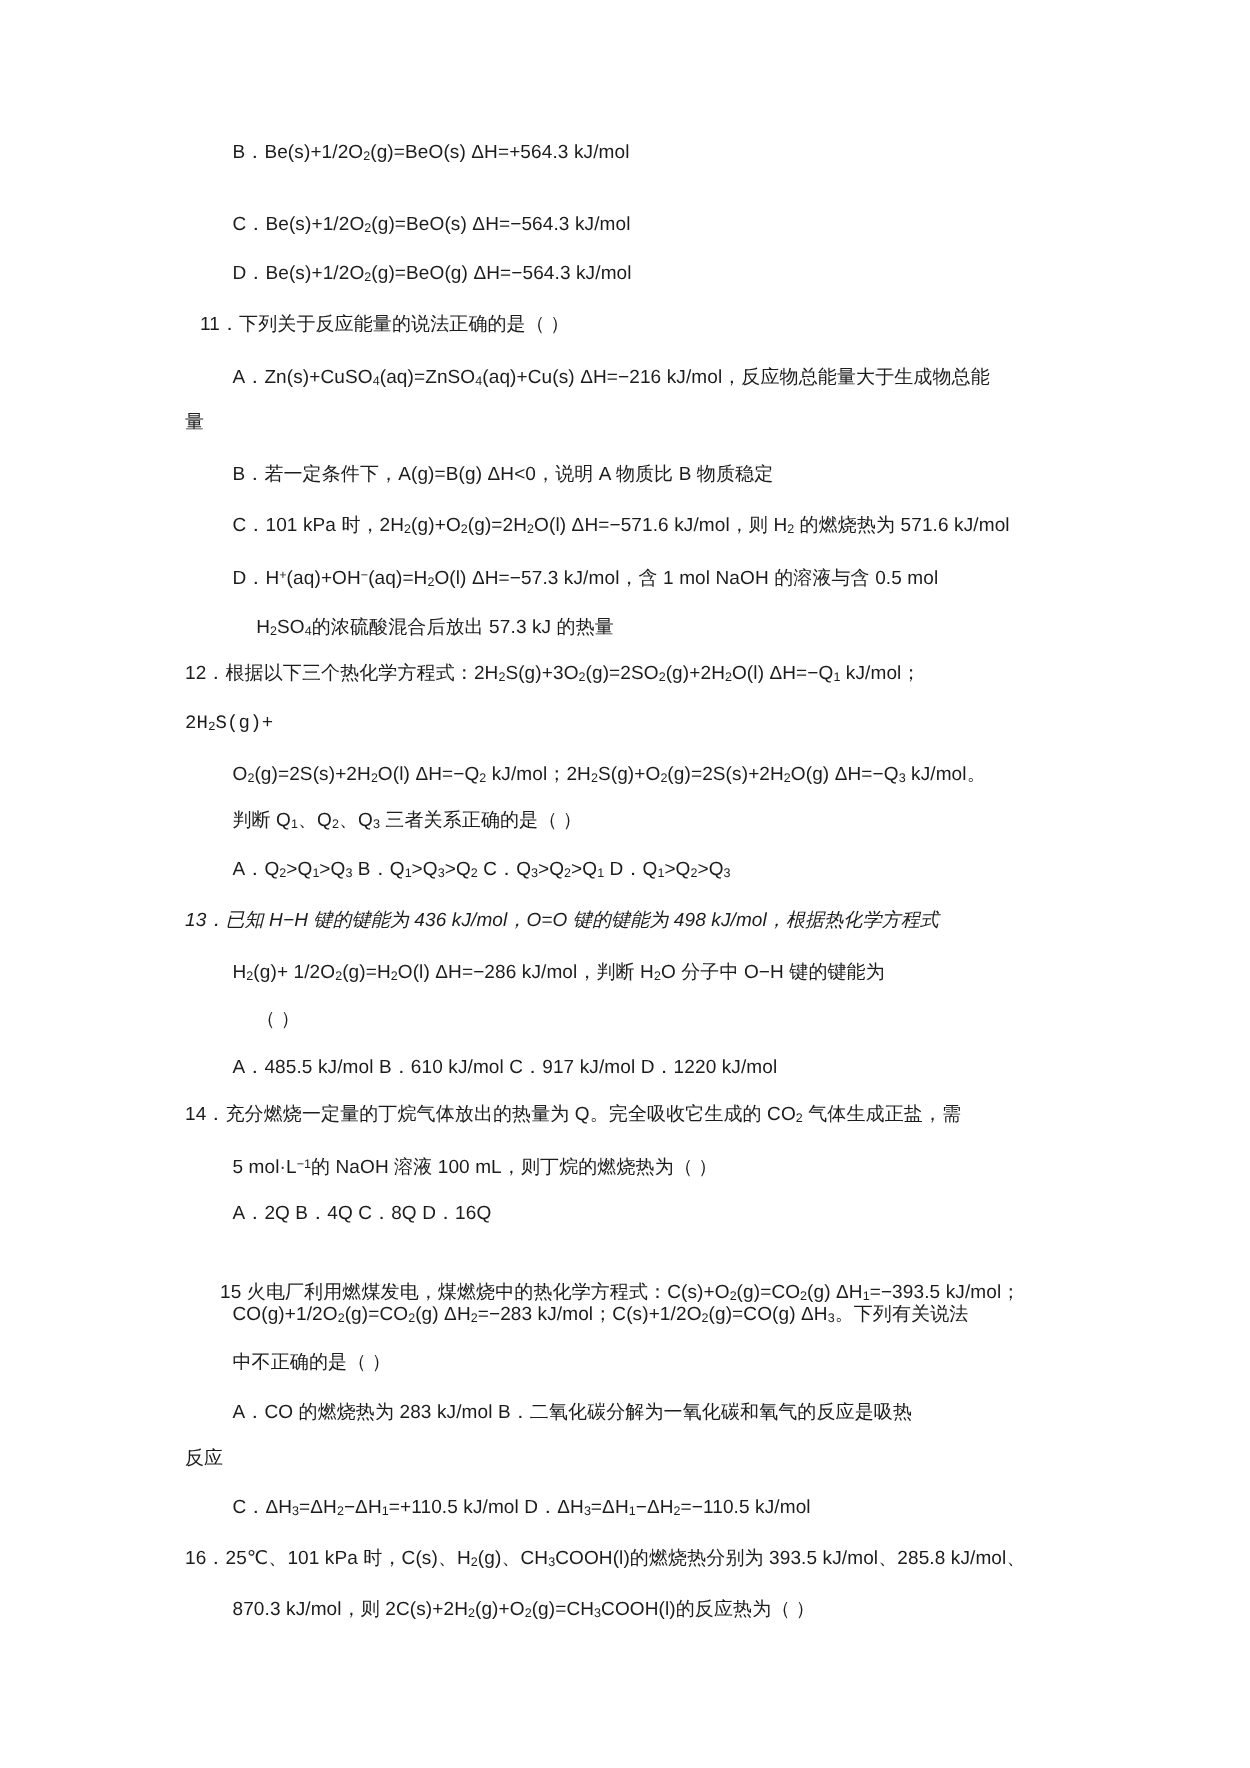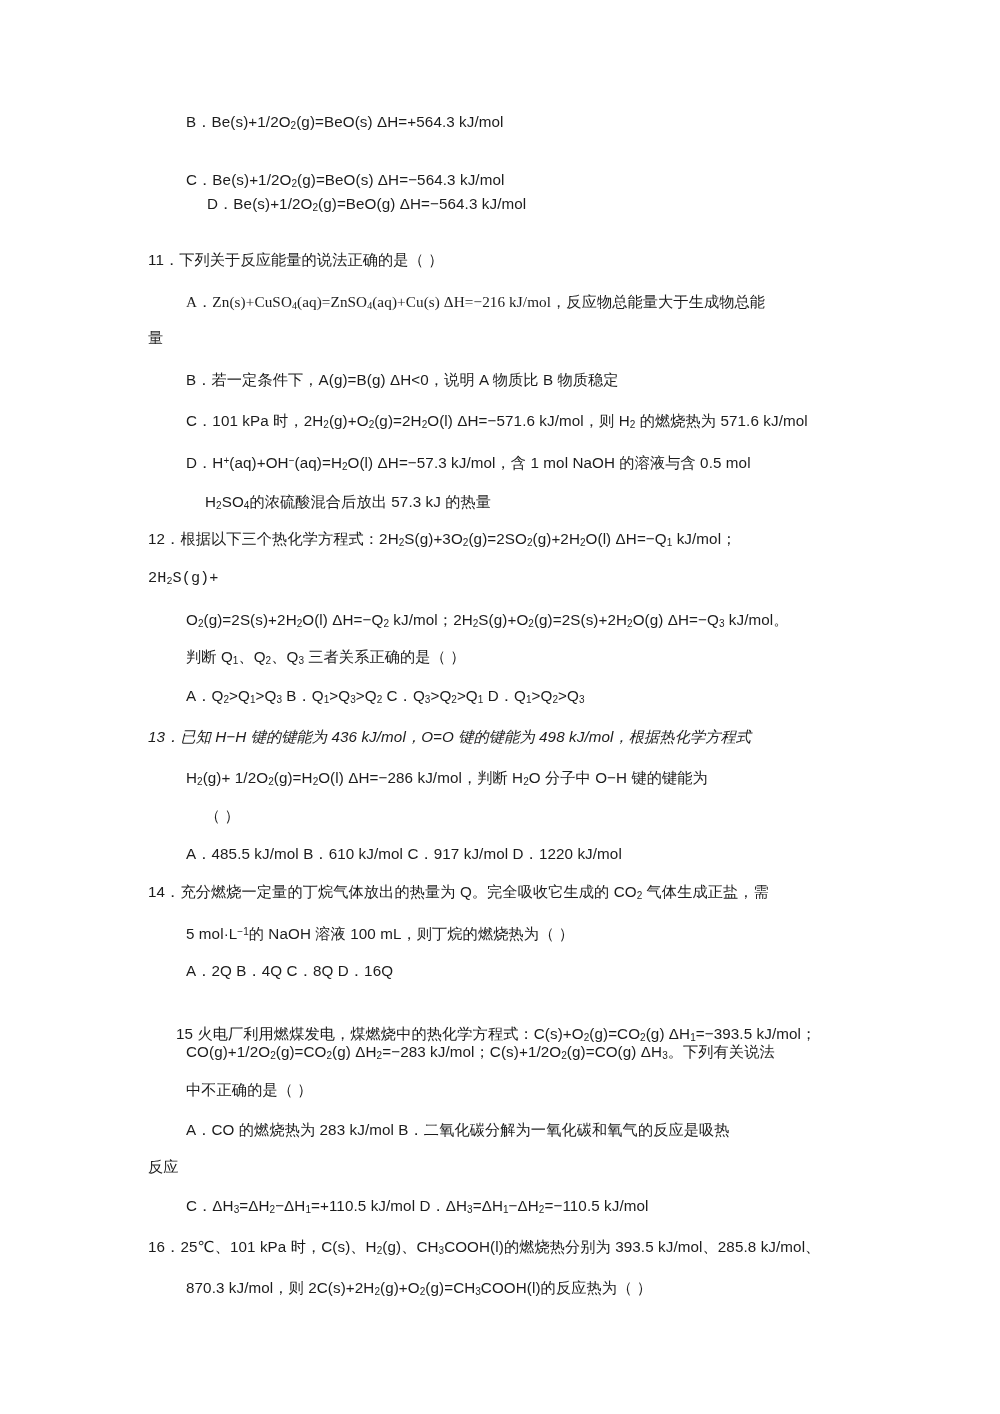--- a/index.html
+++ b/index.html
@@ -52,23 +52,23 @@
     letter-spacing: 0;
   }
 </style>
 </head>
 <body>
 
 <div class="page">
   <div class="doc-body" id="doc-body">
       <div class="ln lvl-opt" style="top: 112px;">B．Be(s)+1/2O<sub>2</sub>(g)=BeO(s)   ΔH=+564.3 kJ/mol</div>
       <div class="ln lvl-opt" style="top: 170px;">C．Be(s)+1/2O<sub>2</sub>(g)=BeO(s)   ΔH=−564.3 kJ/mol</div>
-      <div class="ln lvl-opt" style="top: 194px; margin-left: 21px;">D．Be(s)+1/2O<sub>2</sub>(g)=BeO(g)   ΔH=−564.3 kJ/mol</div>
-      <div class="ln lvl-num" style="top: 250px;">11．下列关于反应能量的说法正确的是（     ）</div>
-      <div class="ln lvl-opt" style="top: 292px; font-family: Liberation Serif, serif;">A．Zn(s)+CuSO<sub>4</sub>(aq)=ZnSO<sub>4</sub>(aq)+Cu(s) ΔH=−216 kJ/mol，反应物总能量大于生成物总能</div>
+      <div class="ln lvl-opt" style="top: 209px;">D．Be(s)+1/2O<sub>2</sub>(g)=BeO(g)   ΔH=−564.3 kJ/mol</div>
+      <div class="ln lvl-num" style="top: 250px; margin-left: 12px;">11．下列关于反应能量的说法正确的是（     ）</div>
+      <div class="ln lvl-opt" style="top: 292px;">A．Zn(s)+CuSO<sub>4</sub>(aq)=ZnSO<sub>4</sub>(aq)+Cu(s) ΔH=−216 kJ/mol，反应物总能量大于生成物总能</div>
       <div class="ln lvl-margin" style="top: 328px;">量</div>
       <div class="ln lvl-opt" style="top: 370px;">B．若一定条件下，A(g)=B(g)   ΔH&lt;0，说明 A 物质比 B 物质稳定</div>
       <div class="ln lvl-opt" style="top: 411px;">C．101 kPa 时，2H<sub>2</sub>(g)+O<sub>2</sub>(g)=2H<sub>2</sub>O(l)   ΔH=−571.6 kJ/mol，则 H<sub>2</sub> 的燃烧热为 571.6 kJ/mol</div>
       <div class="ln lvl-opt" style="top: 451px;">D．H<sup>+</sup>(aq)+OH<sup>−</sup>(aq)=H<sub>2</sub>O(l)   ΔH=−57.3 kJ/mol，含 1 mol NaOH 的溶液与含 0.5 mol</div>
       <div class="ln lvl-cont" style="top: 492px;">H<sub>2</sub>SO<sub>4</sub>的浓硫酸混合后放出 57.3 kJ 的热量</div>
       <div class="ln lvl-num" style="top: 529px;">12．根据以下三个热化学方程式：2H<sub>2</sub>S(g)+3O<sub>2</sub>(g)=2SO<sub>2</sub>(g)+2H<sub>2</sub>O(l)   ΔH=−Q<sub>1</sub> kJ/mol；</div>
       <div class="ln lvl-margin" style="top: 568px; font-family: Liberation Mono, monospace;">2H<sub>2</sub>S(g)+</div>
       <div class="ln lvl-opt" style="top: 610px;">O<sub>2</sub>(g)=2S(s)+2H<sub>2</sub>O(l)   ΔH=−Q<sub>2</sub> kJ/mol；2H<sub>2</sub>S(g)+O<sub>2</sub>(g)=2S(s)+2H<sub>2</sub>O(g)   ΔH=−Q<sub>3</sub> kJ/mol。</div>
       <div class="ln lvl-opt" style="top: 647px;">判断 Q<sub>1</sub>、Q<sub>2</sub>、Q<sub>3</sub> 三者关系正确的是（     ）</div>
       <div class="ln lvl-opt" style="top: 686px;">A．Q<sub>2</sub>&gt;Q<sub>1</sub>&gt;Q<sub>3</sub>        B．Q<sub>1</sub>&gt;Q<sub>3</sub>&gt;Q<sub>2</sub>         C．Q<sub>3</sub>&gt;Q<sub>2</sub>&gt;Q<sub>1</sub>         D．Q<sub>1</sub>&gt;Q<sub>2</sub>&gt;Q<sub>3</sub></div>

